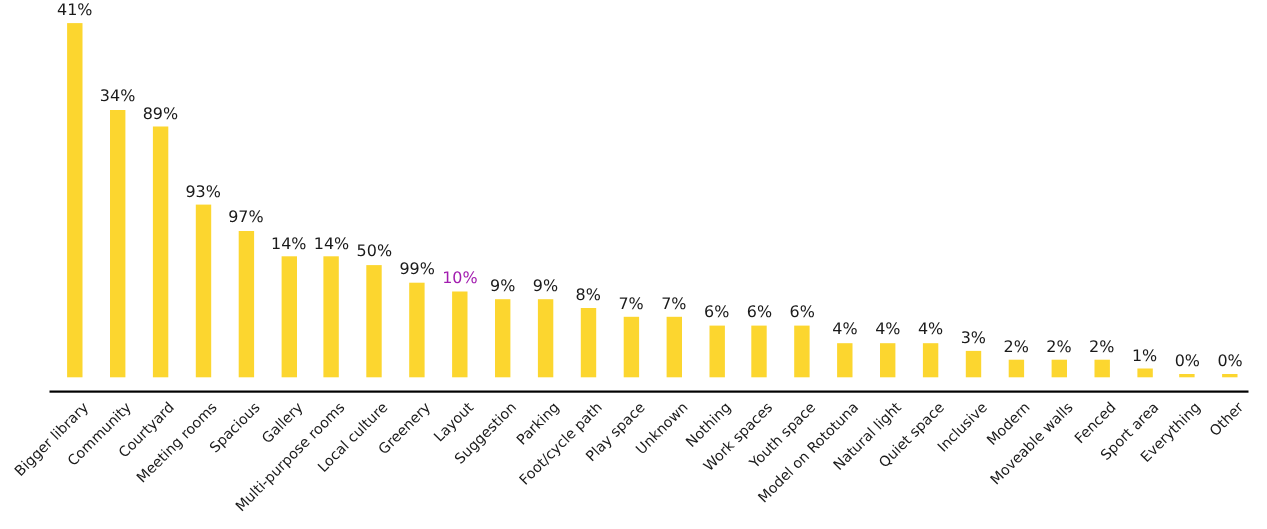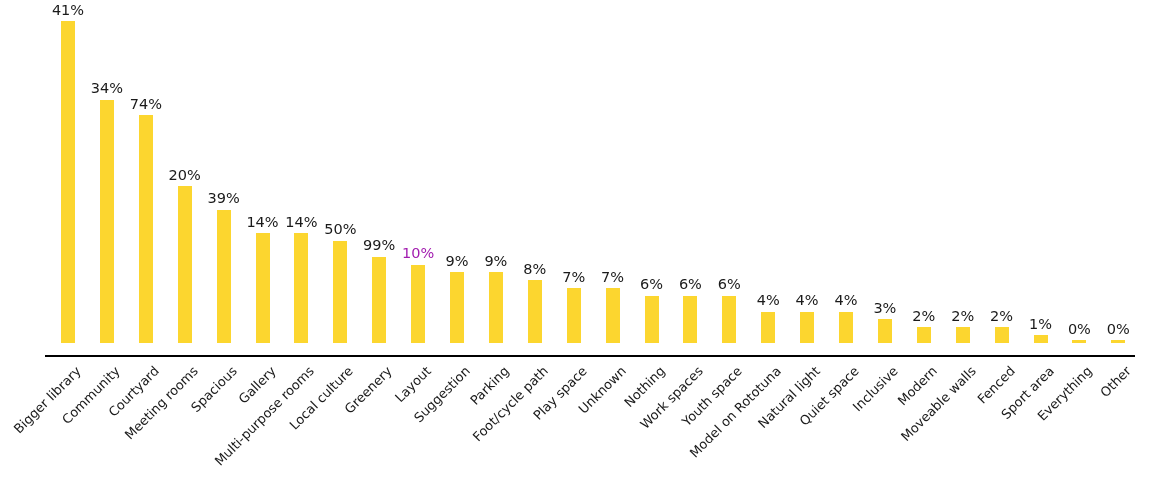--- a/index.html
+++ b/index.html
@@ -84,29 +84,29 @@
       <div class="bar-group" style="left: 16px;">
         <div class="bar" title="Bigger library 41%" style="height: 321.85px; background: rgb(252, 214, 47);"></div>
         <div class="bar-label" style="bottom: 325.85px; color: rgb(26, 26, 26);">41%</div>
       </div>
       <div class="bar-group" style="left: 54.9px;">
         <div class="bar" title="Community 31%" style="height: 243.35px; background: rgb(252, 214, 47);"></div>
         <div class="bar-label" style="bottom: 247.35px; color: rgb(26, 26, 26);">34%</div>
       </div>
       <div class="bar-group" style="left: 93.8px;">
         <div class="bar" title="Courtyard 29%" style="height: 227.65px; background: rgb(252, 214, 47);"></div>
-        <div class="bar-label" style="bottom: 231.65px; color: rgb(26, 26, 26);">74%</div>
+        <div class="bar-label" style="bottom: 231.65px; color: rgb(26, 26, 26);">89%</div>
       </div>
       <div class="bar-group" style="left: 132.7px;">
         <div class="bar" title="Meeting rooms 20%" style="height: 157px; background: rgb(252, 214, 47);"></div>
-        <div class="bar-label" style="bottom: 161px; color: rgb(26, 26, 26);">20%</div>
+        <div class="bar-label" style="bottom: 161px; color: rgb(26, 26, 26);">93%</div>
       </div>
       <div class="bar-group" style="left: 171.6px;">
         <div class="bar" title="Spacious 17%" style="height: 133.45px; background: rgb(252, 214, 47);"></div>
-        <div class="bar-label" style="bottom: 137.45px; color: rgb(26, 26, 26);">39%</div>
+        <div class="bar-label" style="bottom: 137.45px; color: rgb(26, 26, 26);">97%</div>
       </div>
       <div class="bar-group" style="left: 210.5px;">
         <div class="bar" title="Gallery 14%" style="height: 109.9px; background: rgb(252, 214, 47);"></div>
         <div class="bar-label" style="bottom: 113.9px; color: rgb(26, 26, 26);">14%</div>
       </div>
       <div class="bar-group" style="left: 249.4px;">
         <div class="bar" title="Multi-purpose rooms 14%" style="height: 109.9px; background: rgb(252, 214, 47);"></div>
         <div class="bar-label" style="bottom: 113.9px; color: rgb(26, 26, 26);">14%</div>
       </div>
       <div class="bar-group" style="left: 288.3px;">

